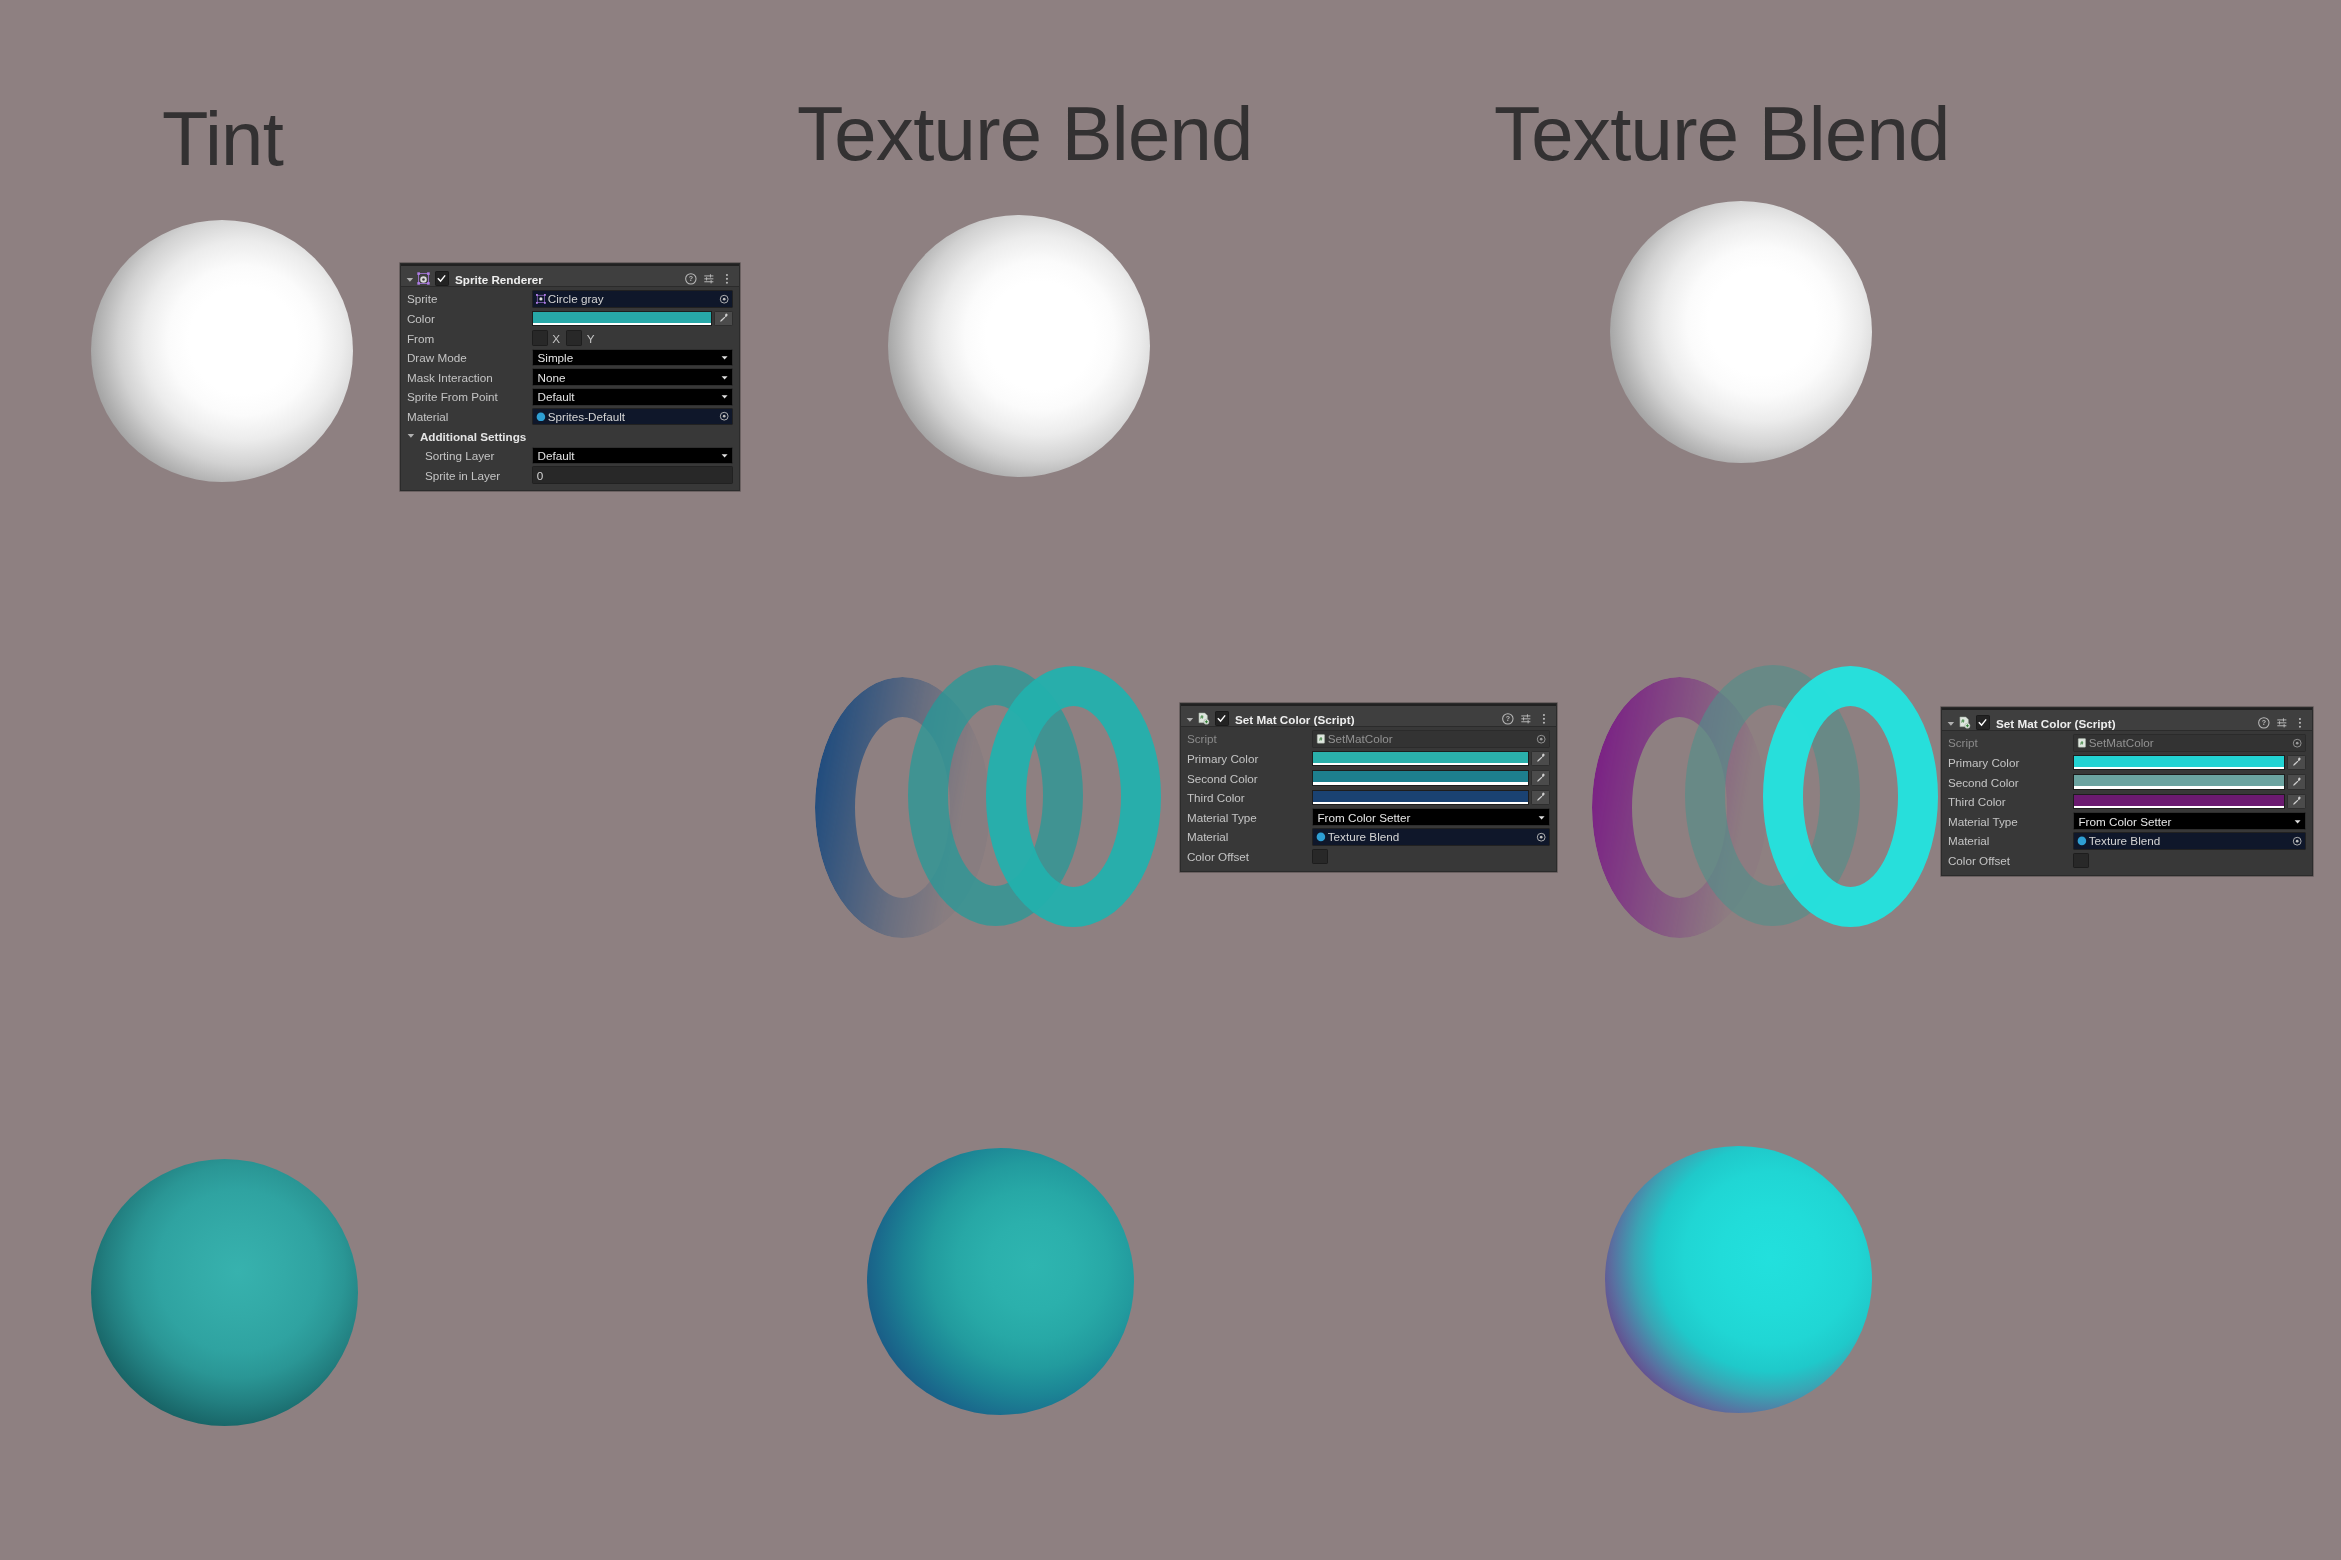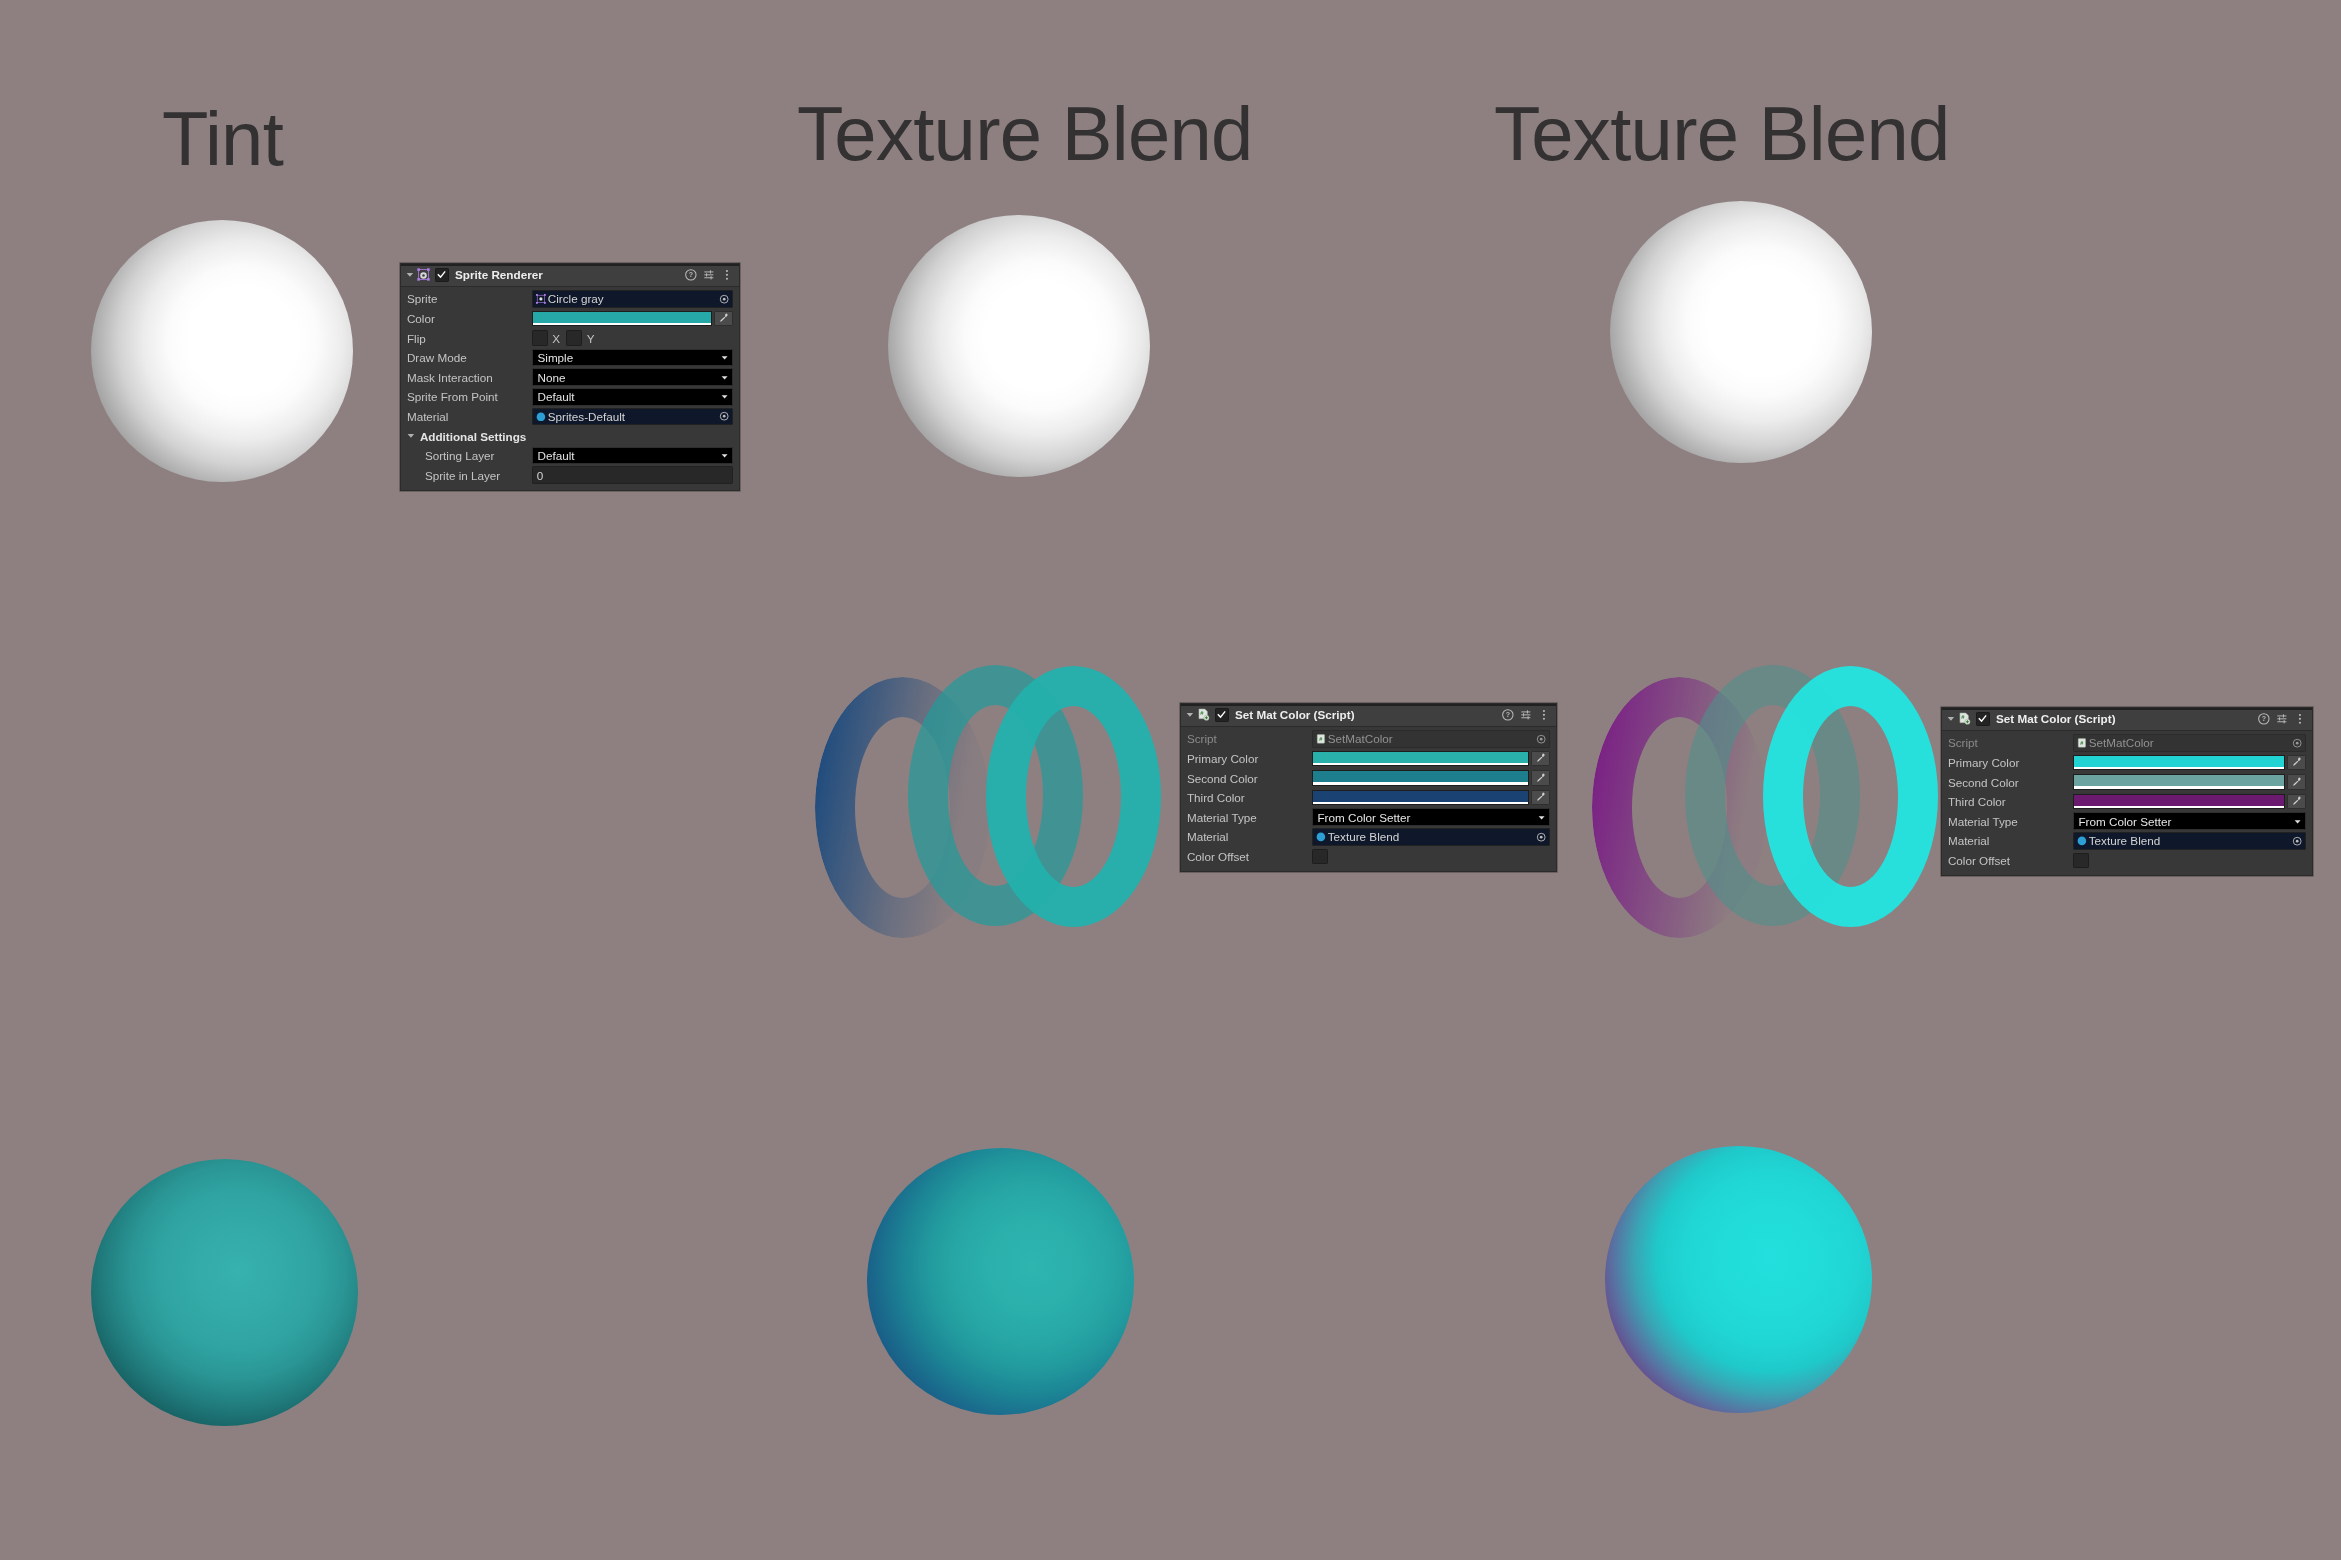--- a/index.html
+++ b/index.html
@@ -66,21 +66,21 @@
     border:0.7px solid #2b2b2b;
     box-shadow:0 0 0 0.7px rgba(0,0,0,0.35);
     box-sizing:border-box;
     color:#c4c4c4;
     font-size:11.7px;
   }
   .panel-top-rule{
     position:absolute;left:0;right:0;top:0;height:2px;background:#212121;
   }
   .panel-header{
-    display:flex;align-items:center;
+    display:flex;align-items:flex-end;
     height:21.5px;
     padding:0 5.2px 0 3.9px;
     background:#3f3f3f;
     border-bottom:0.7px solid #2b2b2b;
   }
   .foldout{
     width:10.4px;height:10.4px;flex:0 0 10.4px;
     display:flex;align-items:center;justify-content:center;
   }
   .foldout svg{display:block;}
@@ -327,21 +327,21 @@
               <svg width="10.4" height="10.4" viewBox="0 0 16 16">
                 <path d="M11.4 1.6 a1.9 1.9 0 0 1 2.9 2.5 L12 6.4 l-1.3-1.3 Z" fill="#d0d0d0"></path>
                 <path d="M10.1 5.6 L11.4 6.9 L5.6 12.7 L3.3 13.4 L4 11.1 Z" fill="#d0d0d0"></path>
               </svg>
             </div>
           </div>
         </div>
       </div>
 
       <div class="row">
-        <div class="row-label">Flip</div>
+        <div class="row-label">From</div>
         <div class="row-field">
           <span class="toggle"></span>
           <span class="flip-lbl">X</span>
           <span class="toggle"></span>
           <span class="flip-lbl">Y</span>
         </div>
       </div>
 
       <div class="row">
         <div class="row-label">Draw Mode</div>

